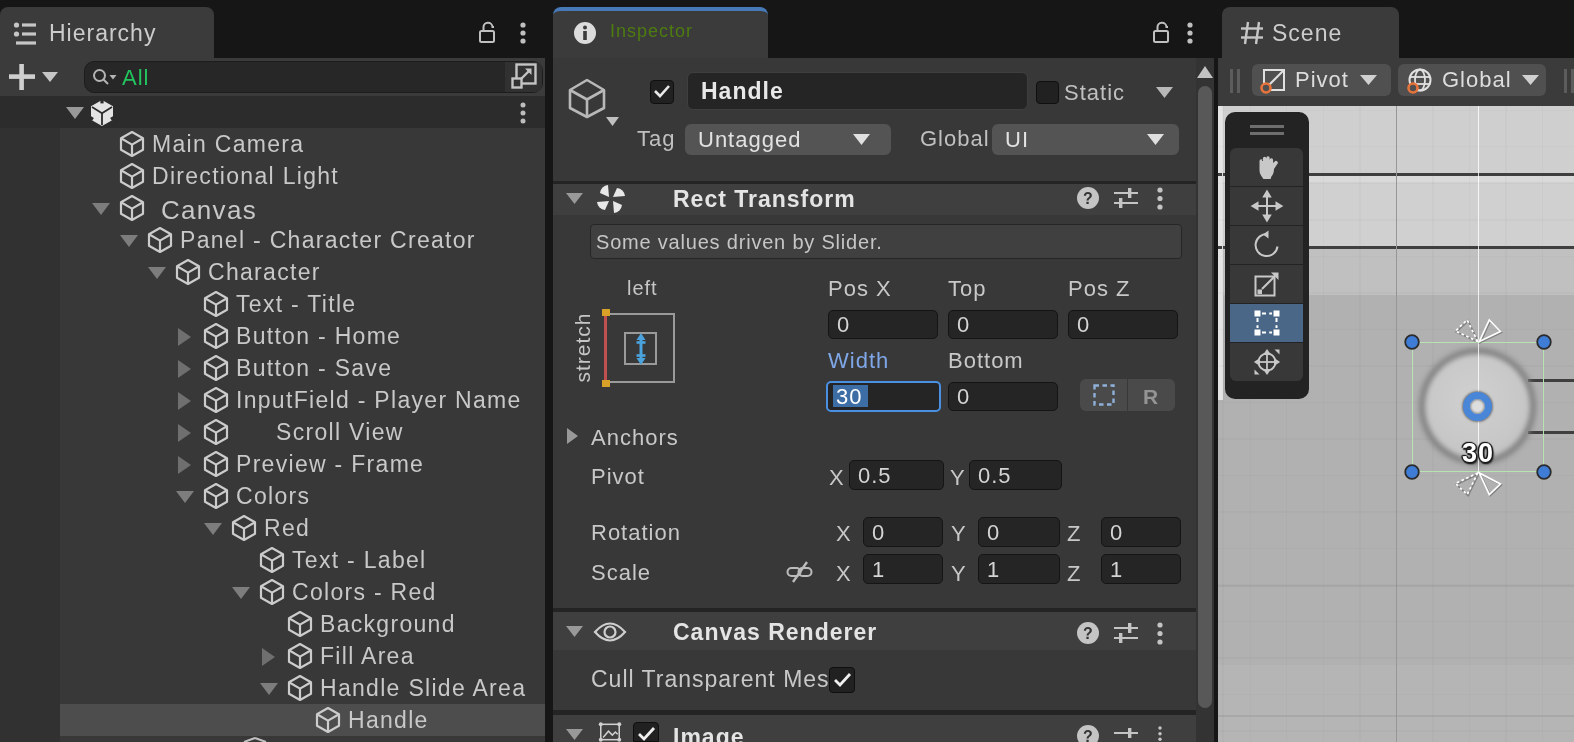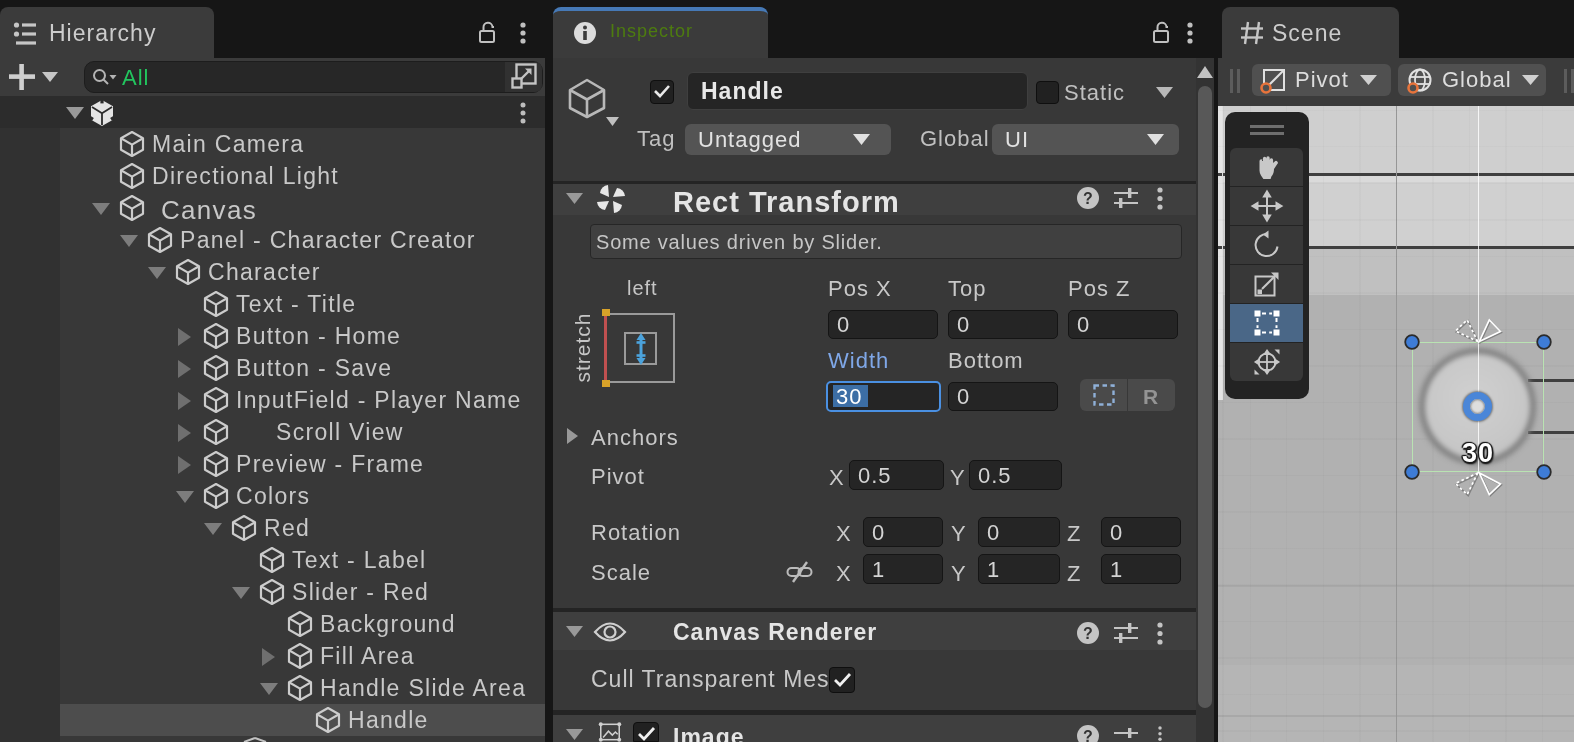--- a/index.html
+++ b/index.html
@@ -180,21 +180,21 @@
         <path d="M2 8.3 L13 14.6 L24 8.3 M13 14.6 V26" fill="none" stroke="#cccccc" stroke-width="2.2" stroke-linejoin="round"></path>
       </svg>
       <div class="txt" style="left:292px;top:549px;font-size:23px;letter-spacing:1.3px;">Text - Label</div>
       <svg width="18" height="12" style="left:232px;top:587px;" viewBox="0 0 18 12">
         <path d="M0 0 L18 0 L9 12 Z" fill="#7d7d7d"></path>
       </svg>
       <svg width="26" height="28" style="left:259px;top:578px;" viewBox="0 0 26 28">
         <path d="M13 2 L24 8.3 V19.7 L13 26 L2 19.7 V8.3 Z" fill="none" stroke="#cccccc" stroke-width="2.2" stroke-linejoin="round"></path>
         <path d="M2 8.3 L13 14.6 L24 8.3 M13 14.6 V26" fill="none" stroke="#cccccc" stroke-width="2.2" stroke-linejoin="round"></path>
       </svg>
-      <div class="txt" style="left:292px;top:581px;font-size:23px;letter-spacing:1.3px;">Slider - Red</div>
+      <div class="txt" style="left:292px;top:581px;font-size:23px;letter-spacing:1.3px;">Colors - Red</div>
       <svg width="26" height="28" style="left:287px;top:610px;" viewBox="0 0 26 28">
         <path d="M13 2 L24 8.3 V19.7 L13 26 L2 19.7 V8.3 Z" fill="none" stroke="#cccccc" stroke-width="2.2" stroke-linejoin="round"></path>
         <path d="M2 8.3 L13 14.6 L24 8.3 M13 14.6 V26" fill="none" stroke="#cccccc" stroke-width="2.2" stroke-linejoin="round"></path>
       </svg>
       <div class="txt" style="left:320px;top:613px;font-size:23px;letter-spacing:1.3px;">Background</div>
       <svg width="13" height="18" style="left:262px;top:648px;" viewBox="0 0 13 18">
         <path d="M0 0 L13 9 L0 18 Z" fill="#6f6f6f"></path>
       </svg>
       <svg width="26" height="28" style="left:287px;top:642px;" viewBox="0 0 26 28">
         <path d="M13 2 L24 8.3 V19.7 L13 26 L2 19.7 V8.3 Z" fill="none" stroke="#cccccc" stroke-width="2.2" stroke-linejoin="round"></path>
@@ -284,21 +284,21 @@
     <div class="abs" style="left:0;top:184px;width:643px;height:31px;background:#3f3f3f;"></div>
     <svg width="17" height="11" style="left:13px;top:193px;" viewBox="0 0 17 11">
         <path d="M0 0 L17 0 L8.5 11 Z" fill="#999999"></path>
       </svg>
     <svg width="32" height="30" style="left:42px;top:184px;" viewBox="0 0 32 30">
       <path d="M14 13 L5 9 A9 9 0 0 1 13 1 Z" fill="#e8e8e8"></path>
       <path d="M18 13 L22 4 A9 9 0 0 1 30 12 Z" fill="#e8e8e8"></path>
       <path d="M18 17 L27 21 A9 9 0 0 1 19 29 Z" fill="#e8e8e8"></path>
       <path d="M14 17 L10 26 A9 9 0 0 1 2 18 Z" fill="#e8e8e8"></path>
     </svg>
-    <div class="txt" style="left:120px;top:188px;font-weight:bold;color:#e4e4e4;font-size:29px;">Rect Transform</div>
+    <div class="txt" style="left:120px;top:188px;font-weight:bold;color:#e4e4e4;font-size:23px;">Rect Transform</div>
     <svg width="24" height="24" style="left:523px;top:186px;" viewBox="0 0 24 24">
       <circle cx="12" cy="12" r="11" fill="#c4c4c4"></circle>
       <text x="12" y="17.5" font-size="16" font-weight="bold" fill="#333" text-anchor="middle" font-family="Liberation Sans">?</text>
     </svg>
     <svg width="26" height="24" style="left:560px;top:186px;" viewBox="0 0 26 24">
       <line x1="1" y1="7" x2="25" y2="7" stroke="#c4c4c4" stroke-width="2"></line>
       <rect x="15" y="2" width="3.4" height="10" fill="#c4c4c4"></rect>
       <line x1="1" y1="17" x2="25" y2="17" stroke="#c4c4c4" stroke-width="2"></line>
       <rect x="6" y="12" width="3.4" height="10" fill="#c4c4c4"></rect>
     </svg>

